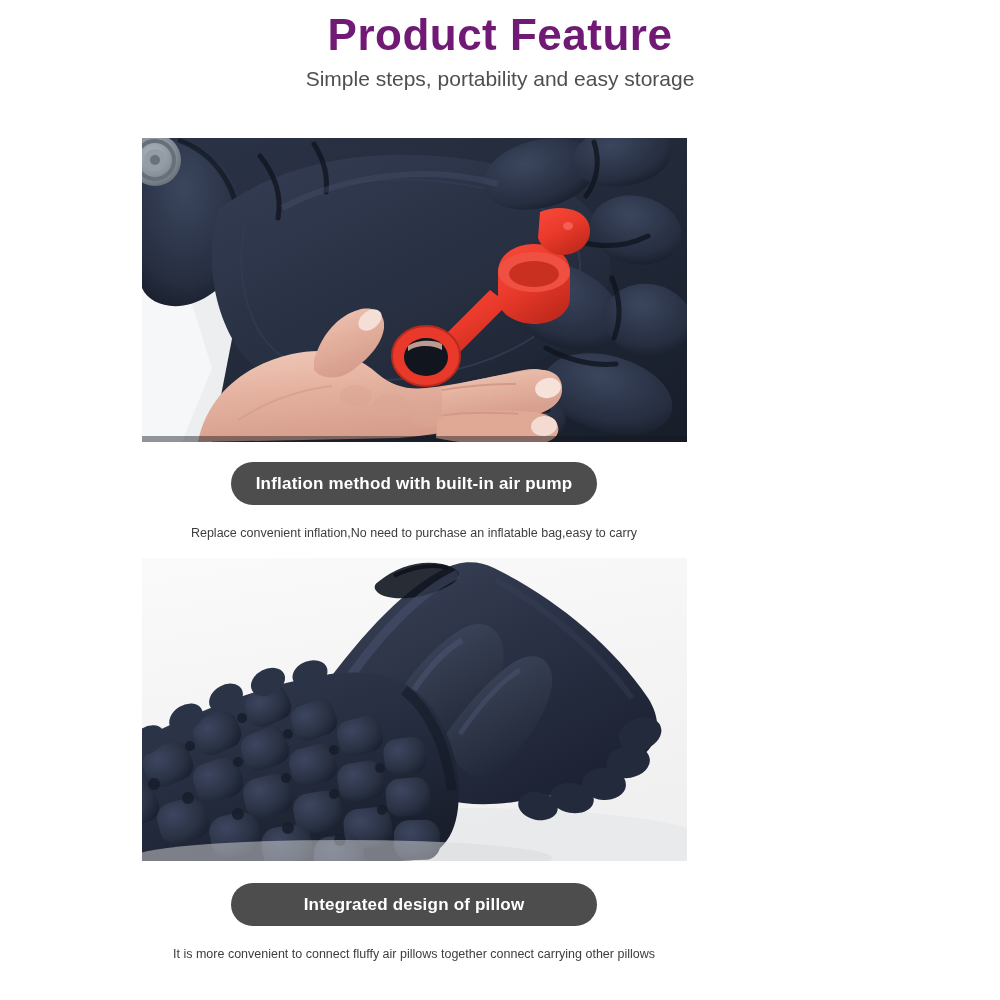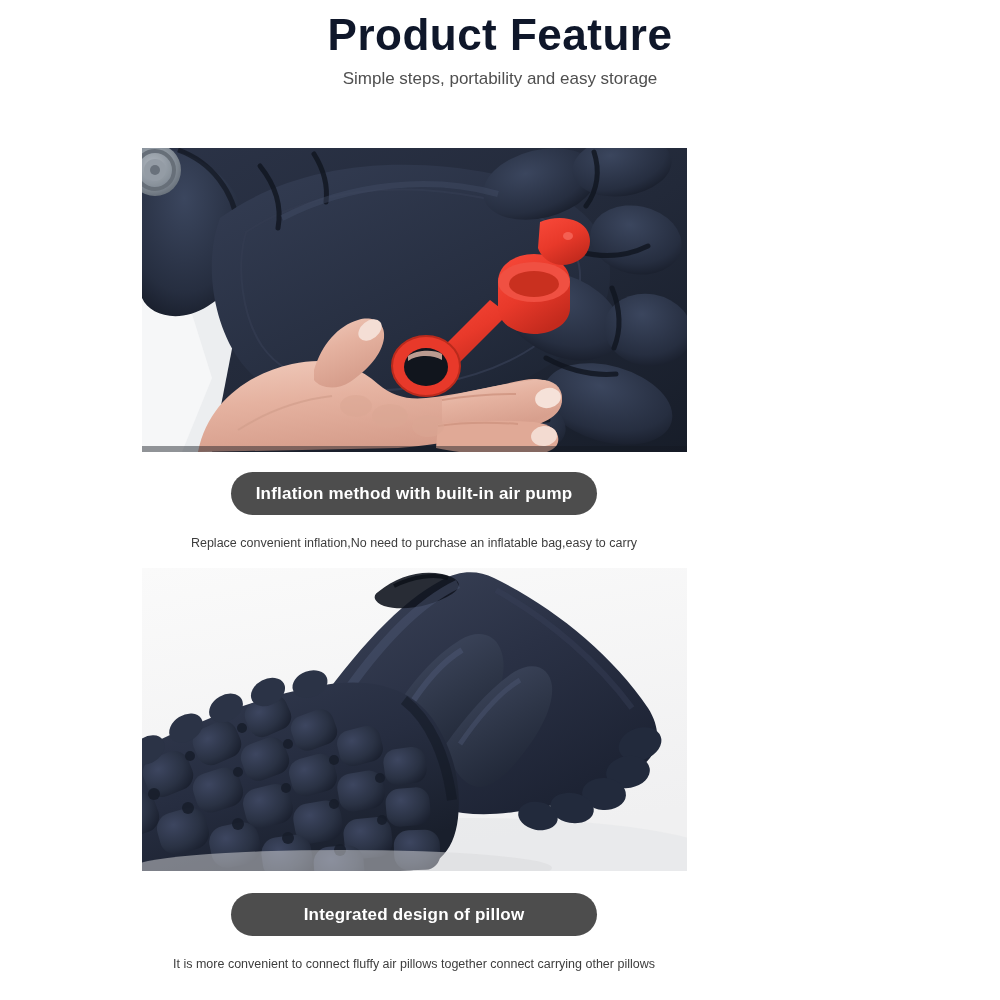--- a/index.html
+++ b/index.html
@@ -23,38 +23,37 @@
   }
 
   
   .header {
     padding-top: 8px;
     text-align: center;
   }
   .page-title {
     font-size: 44px;
     font-weight: bold;
-    color: #0f172a;
+    color: #701a75;
     letter-spacing: 0.5px;
     line-height: 54px;
     margin: 0;
   }
   .page-subtitle {
-    font-size: 17px;
+    font-size: 21px;
     color: #4f4f4f;
     line-height: 26px;
     margin: 4px 0 0 0;
     font-weight: normal;
   }
 
   
   .feature {
     width: 828px;
     text-align: center;
-    margin-top: 10px;
   }
   .feature-photo {
     width: 545px;
     height: 304px;
     margin: 0 auto;
     display: block;
     overflow: hidden;
     position: relative;
   }
   .feature-photo svg { display: block; }

